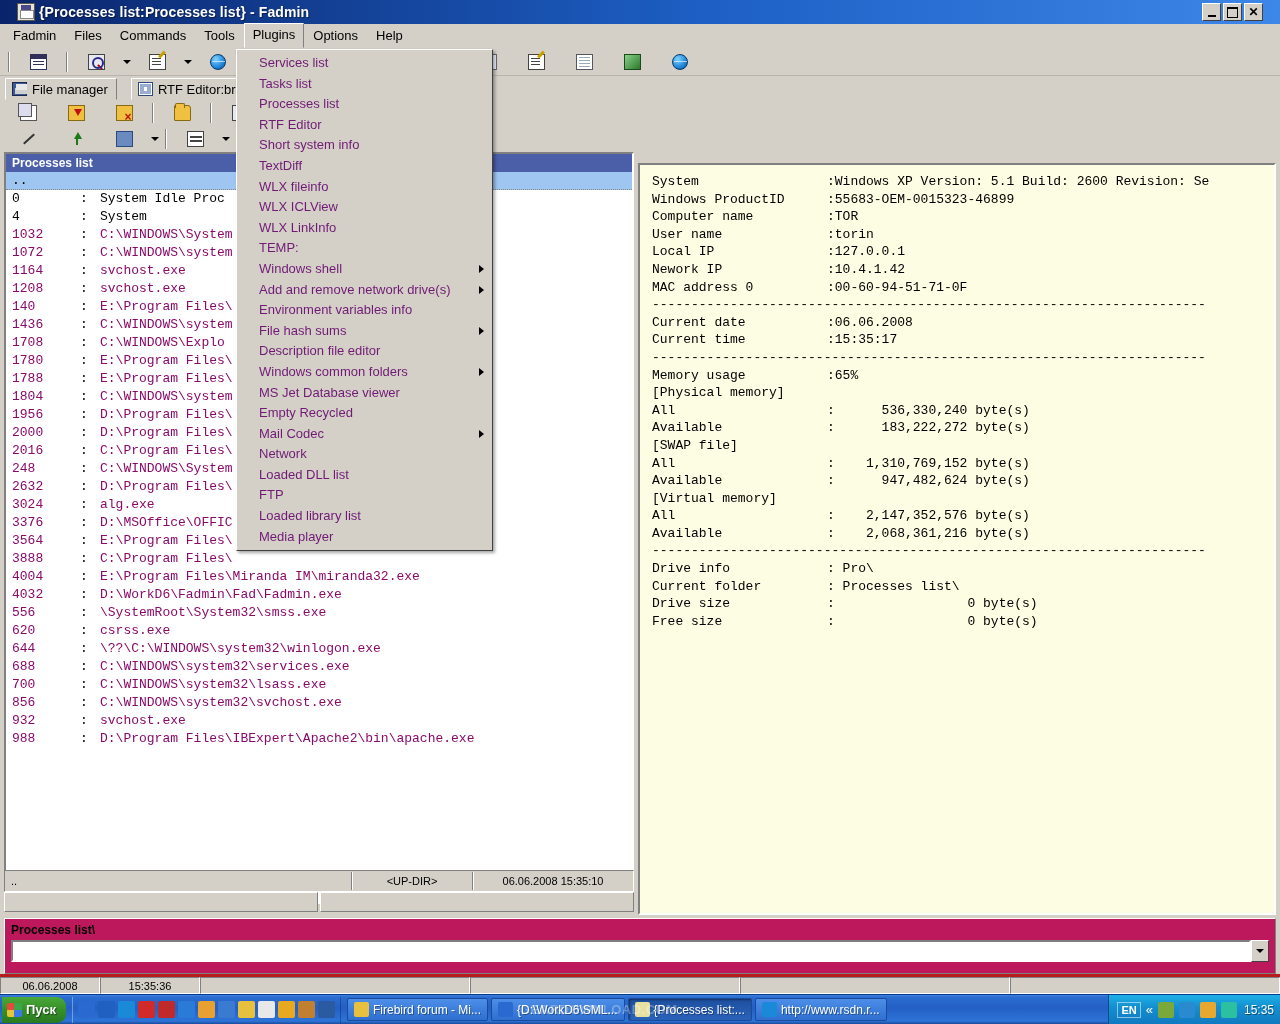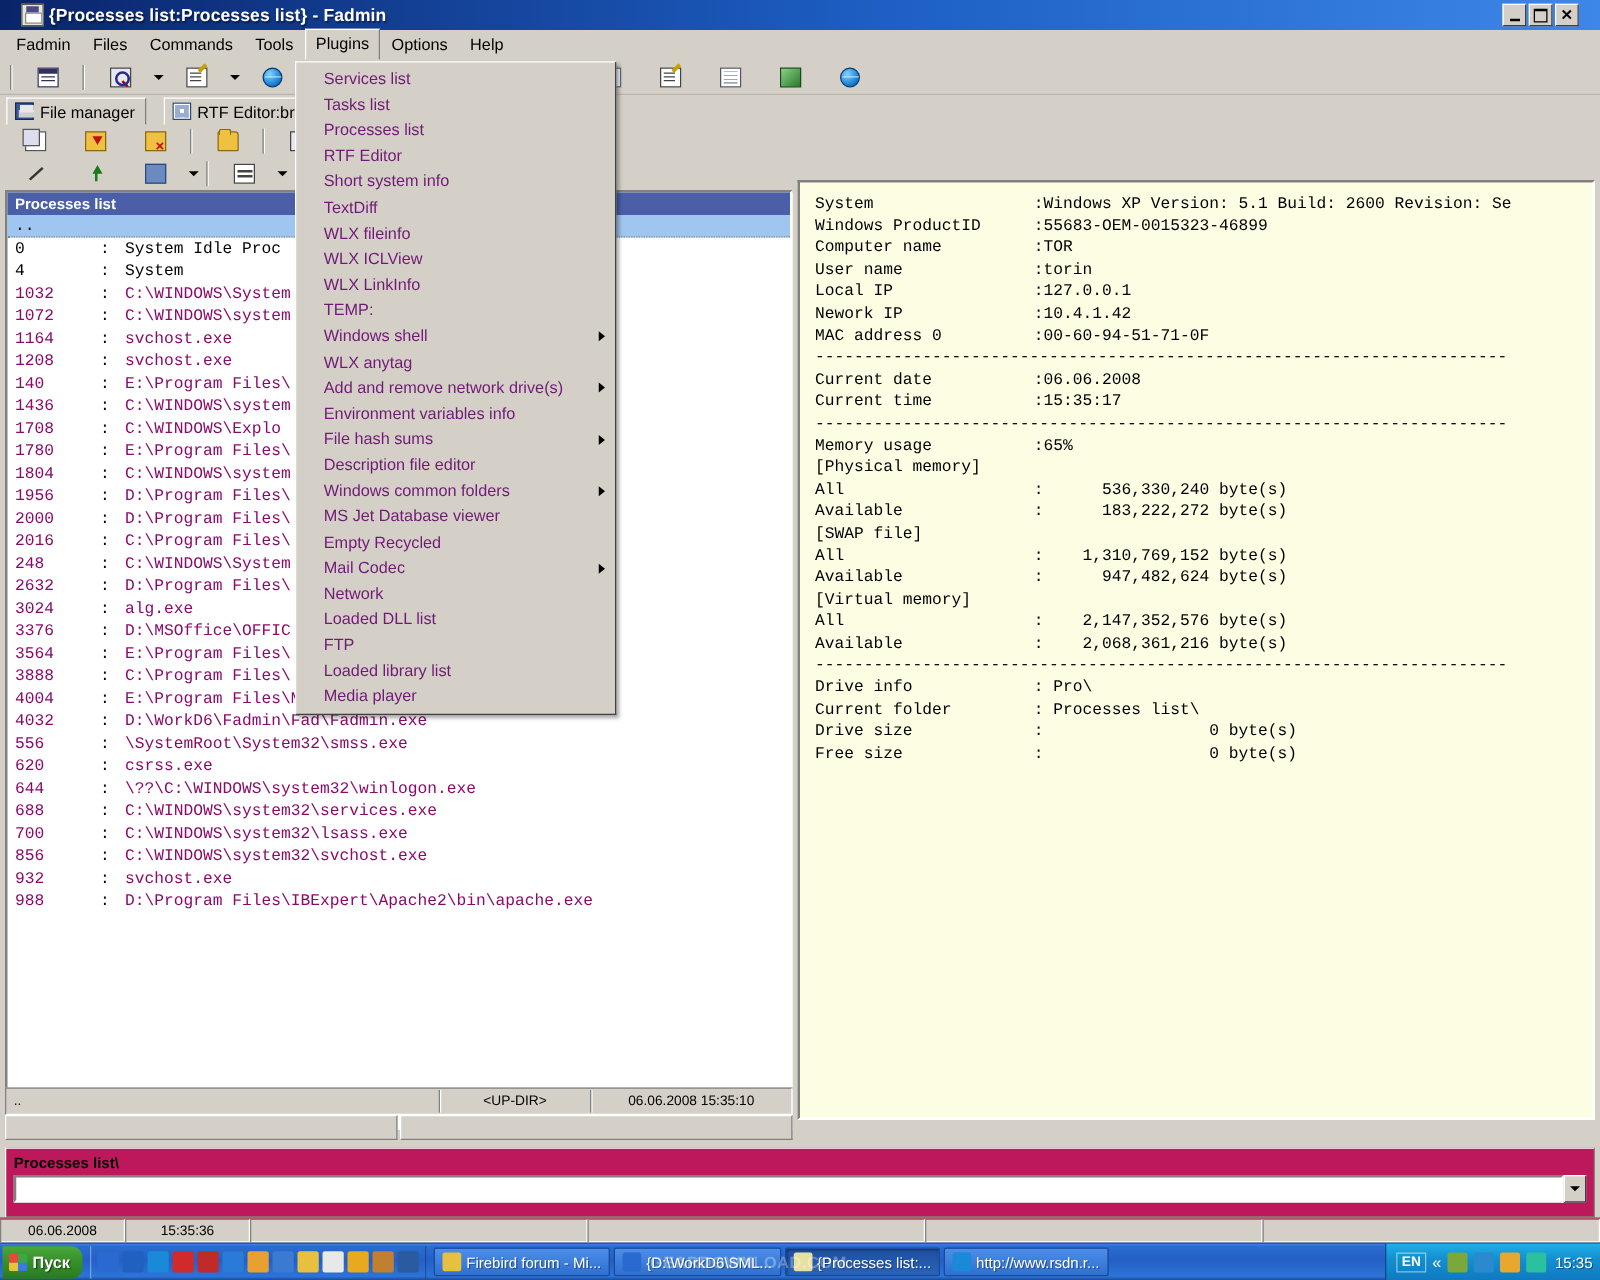--- a/index.html
+++ b/index.html
@@ -165,21 +165,21 @@
     background: #d4d0c8; display: flex; align-items: center; padding-left: 4px;
   }
 
   
   .panel-left {
     position: absolute; left: 4px; top: 152px; width: 630px; height: 752px;
     background: #fff; border: 2px solid; border-color: #808080 #fff #fff #808080;
     display: flex; flex-direction: column;
   }
   .panel-right {
-    position: absolute; left: 638px; top: 144px; width: 638px; height: 752px;
+    position: absolute; left: 638px; top: 163px; width: 638px; height: 752px;
     background: #fdfde4; border: 2px solid; border-color: #808080 #fff #fff #808080;
     overflow: hidden;
   }
   .panel-head {
     height: 18px; background: #4a5fa8; color: #fff; font-weight: bold; font-size: 12px;
     padding: 2px 0 0 6px; flex: none;
   }
   .col-sel {
     height: 18px; background: #9ec6f0; border-bottom: 1px dotted #888;
     font-family: "Liberation Mono", monospace; font-size: 13px; color: #000;
@@ -239,21 +239,21 @@
     width: 18px; background: #d4d0c8;
     border: 1px solid; border-color: #fff #404040 #404040 #fff;
     display: flex; align-items: center; justify-content: center;
   }
   .path-drop:after { content:""; border-left:4px solid transparent; border-right:4px solid transparent; border-top:4px solid #000; }
 
   
   .appstatus {
     position: absolute; left: 0; top: 974px; width: 1280px; height: 20px;
     background: #d4d0c8; display: flex; align-items: stretch;
-    border-top: 1px solid #b91c1c;
+    border-top: 3px solid #b91c1c;
   }
   .as-cell {
     border: 1px solid; border-color: #808080 #fff #fff #808080;
     font-size: 11px; display: flex; align-items: center; justify-content: center;
     color: #000;
   }
 
   
   .taskbar {
     position: absolute; left: 0; top: 994px; width: 1280px; height: 30px;
@@ -465,20 +465,21 @@
         <div class="frow sys"><span class="pid">0</span><span class="colon">:</span><span class="path">System Idle Proc</span></div>
         <div class="frow sys"><span class="pid">4</span><span class="colon">:</span><span class="path">System</span></div>
         <div class="frow"><span class="pid">1032</span><span class="colon">:</span><span class="path">C:\WINDOWS\System</span></div>
         <div class="frow"><span class="pid">1072</span><span class="colon">:</span><span class="path">C:\WINDOWS\system</span></div>
         <div class="frow"><span class="pid">1164</span><span class="colon">:</span><span class="path">svchost.exe</span></div>
         <div class="frow"><span class="pid">1208</span><span class="colon">:</span><span class="path">svchost.exe</span></div>
         <div class="frow"><span class="pid">140</span><span class="colon">:</span><span class="path">E:\Program Files\</span></div>
         <div class="frow"><span class="pid">1436</span><span class="colon">:</span><span class="path">C:\WINDOWS\system</span></div>
         <div class="frow"><span class="pid">1708</span><span class="colon">:</span><span class="path">C:\WINDOWS\Explo</span></div>
         <div class="frow"><span class="pid">1780</span><span class="colon">:</span><span class="path">E:\Program Files\</span></div>
+        <div class="frow"><span class="pid">1788</span><span class="colon">:</span><span class="path">E:\Program Files\</span></div>
         <div class="frow"><span class="pid">1804</span><span class="colon">:</span><span class="path">C:\WINDOWS\system</span></div>
         <div class="frow"><span class="pid">1956</span><span class="colon">:</span><span class="path">D:\Program Files\</span></div>
         <div class="frow"><span class="pid">2000</span><span class="colon">:</span><span class="path">D:\Program Files\</span></div>
         <div class="frow"><span class="pid">2016</span><span class="colon">:</span><span class="path">C:\Program Files\</span></div>
         <div class="frow"><span class="pid">248</span><span class="colon">:</span><span class="path">C:\WINDOWS\System</span></div>
         <div class="frow"><span class="pid">2632</span><span class="colon">:</span><span class="path">D:\Program Files\</span></div>
         <div class="frow"><span class="pid">3024</span><span class="colon">:</span><span class="path">alg.exe</span></div>
         <div class="frow"><span class="pid">3376</span><span class="colon">:</span><span class="path">D:\MSOffice\OFFIC</span></div>
         <div class="frow"><span class="pid">3564</span><span class="colon">:</span><span class="path">E:\Program Files\</span></div>
         <div class="frow"><span class="pid">3888</span><span class="colon">:</span><span class="path">C:\Program Files\</span></div>
@@ -585,21 +586,20 @@
       <div class="dd-item"><span>Tasks list</span></div>
       <div class="dd-item"><span>Processes list</span></div>
       <div class="dd-item"><span>RTF Editor</span></div>
       <div class="dd-item"><span>Short system info</span></div>
       <div class="dd-item"><span>TextDiff</span></div>
       <div class="dd-item"><span>WLX fileinfo</span></div>
       <div class="dd-item"><span>WLX ICLView</span></div>
       <div class="dd-item"><span>WLX LinkInfo</span></div>
       <div class="dd-item"><span>TEMP:</span></div>
       <div class="dd-item"><span>Windows shell</span><span class="sub-arrow"></span></div>
-      <div class="dd-item"><span>WLX anytag</span></div>
       <div class="dd-item"><span>Add and remove network drive(s)</span><span class="sub-arrow"></span></div>
       <div class="dd-item"><span>Environment variables info</span></div>
       <div class="dd-item"><span>File hash sums</span><span class="sub-arrow"></span></div>
       <div class="dd-item"><span>Description file editor</span></div>
       <div class="dd-item"><span>Windows common folders</span><span class="sub-arrow"></span></div>
       <div class="dd-item"><span>MS Jet Database viewer</span></div>
       <div class="dd-item"><span>Empty Recycled</span></div>
       <div class="dd-item"><span>Mail Codec</span><span class="sub-arrow"></span></div>
       <div class="dd-item"><span>Network</span></div>
       <div class="dd-item"><span>Loaded DLL list</span></div>

